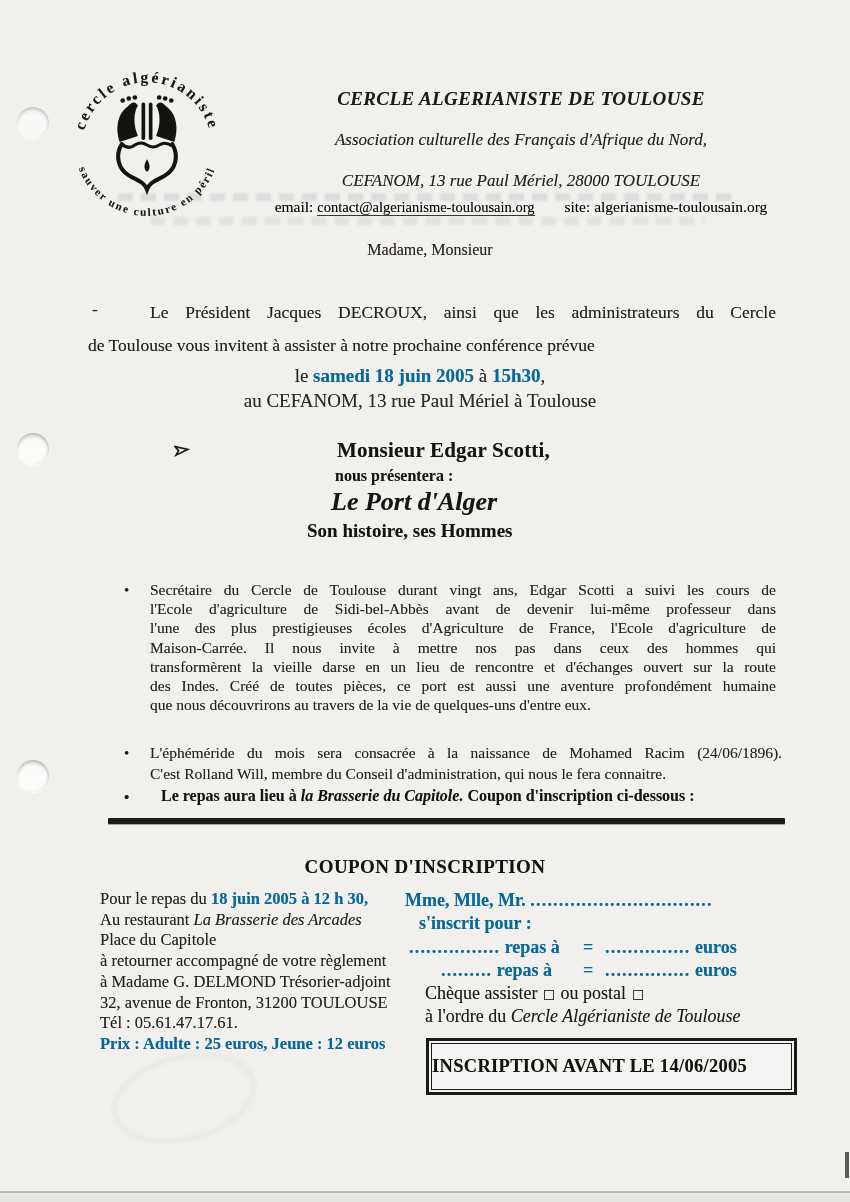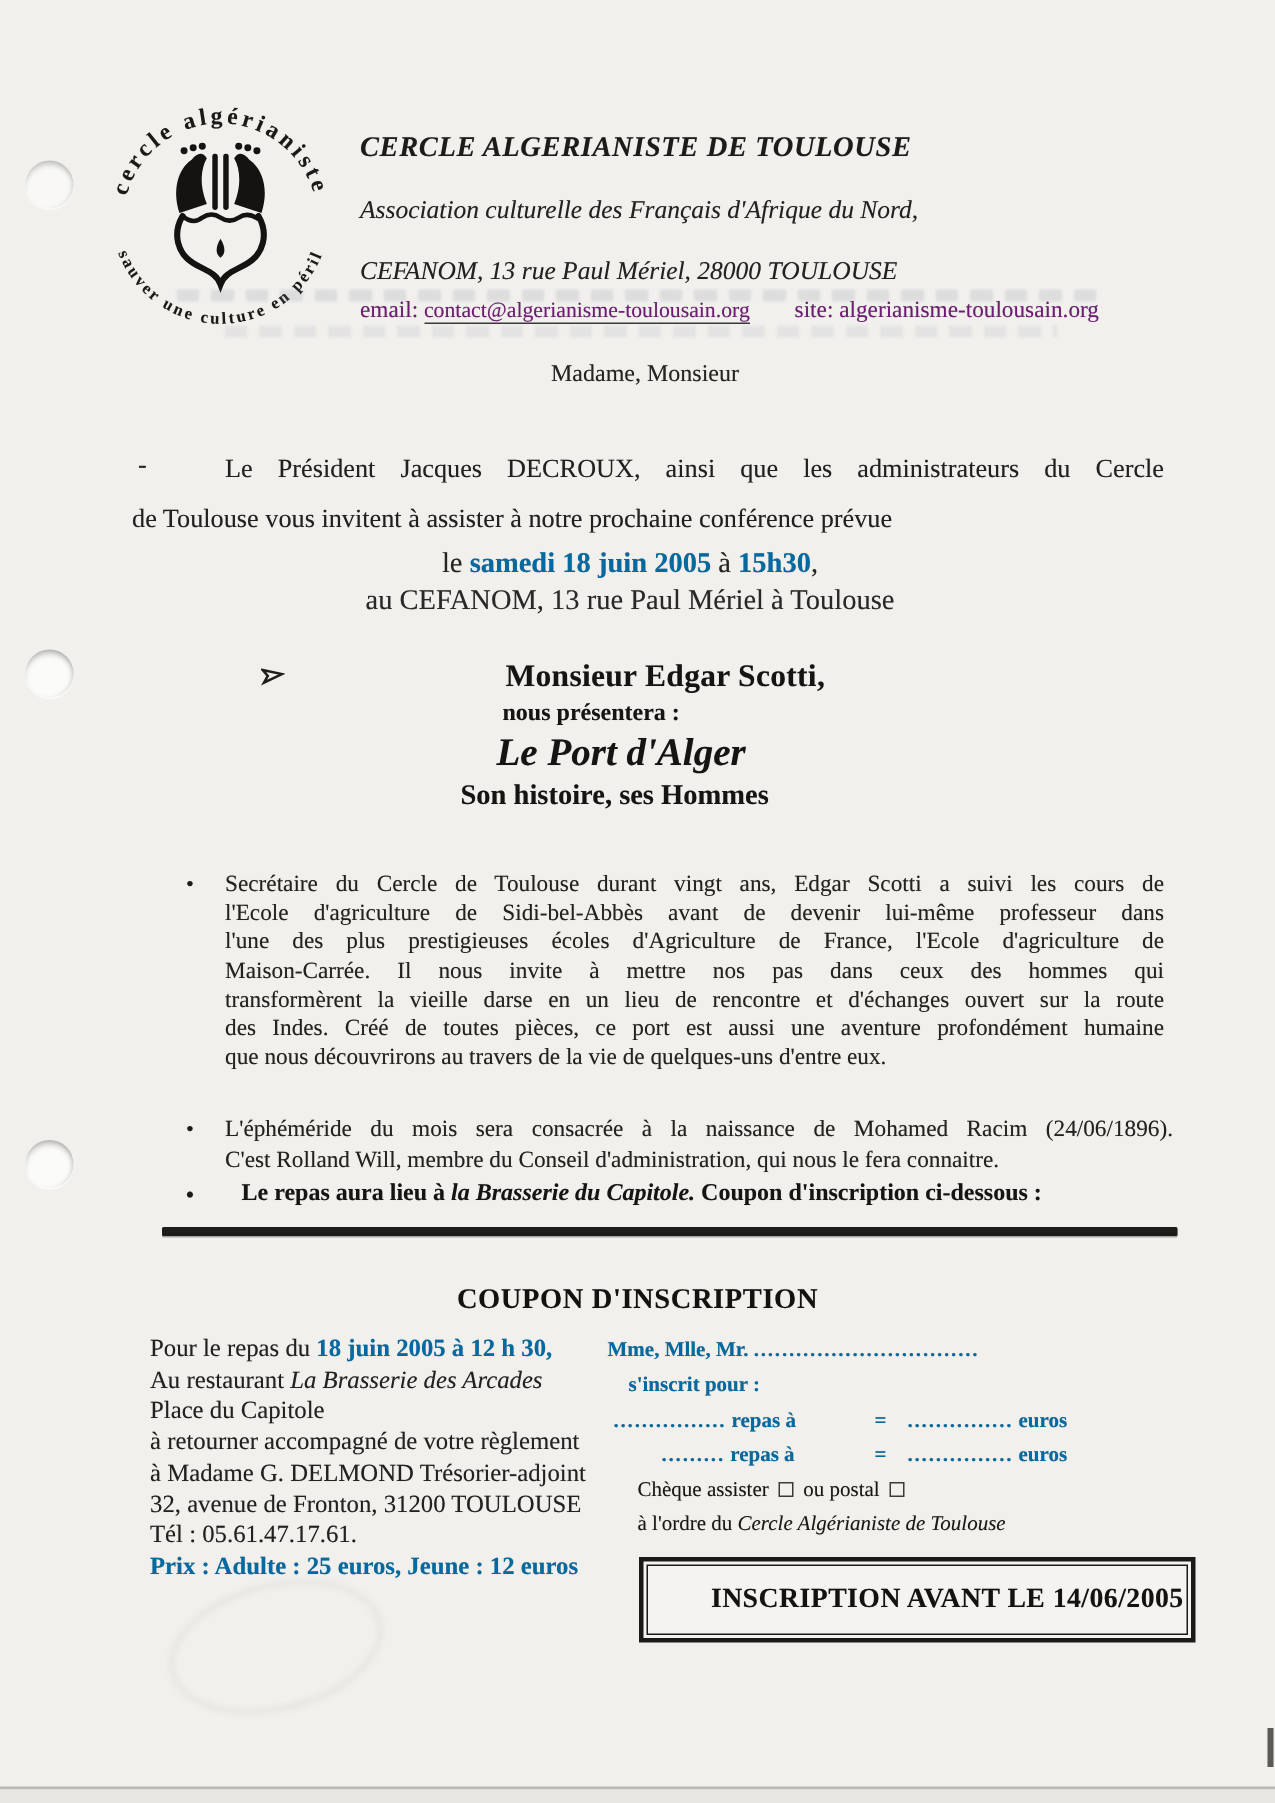--- a/index.html
+++ b/index.html
@@ -11,24 +11,24 @@
     color:#262421;
     text-shadow:0 0 .5px rgba(20,20,20,.35);
   }
   .abs{position:absolute;}
   
   .hole{position:absolute;width:32px;height:32px;border-radius:50%;
     background:#fbfbfa;
     box-shadow:inset 0 4px 4px -2px rgba(110,110,108,.55), inset -2px 0 3px -1px rgba(160,160,158,.35), 0 1px 1px rgba(255,255,255,.8);}
   
   .logo{left:66px;top:58px;width:162px;height:170px;}
-  .hdr{left:240px;top:86px;width:562px;line-height:1.32;}
+  .hdr{left:240px;top:86px;width:562px;text-align:center;line-height:1.32;}
   .org{font-size:19px;font-weight:bold;font-style:italic;letter-spacing:.4px;color:#1d1b19;}
   .sub{font-size:17px;font-style:italic;margin-top:18px;color:#23211f;}
-  .emailline{font-size:15.5px;margin-top:5px;color:#701a75;}
+  .emailline{font-size:15.5px;margin-top:5px;color:#000000;}
   .emailline .addr{border-bottom:1px solid #3a3836;padding-bottom:0px;font-size:14.5px;}
   .emailline .site{margin-left:26px;}
   
   .bleed{height:8px;opacity:.55;filter:blur(1.2px);
     background:repeating-linear-gradient(90deg,rgba(120,126,148,.30) 0 15px,rgba(120,126,148,0) 15px 23px);}
   
   .salut{left:90px;top:241px;width:680px;text-align:center;font-size:16px;}
   .dash{left:92px;top:299px;font-size:17.5px;}
   .intro{left:88px;top:296px;width:688px;font-size:17.5px;line-height:33px;color:#22201e;}
   .intro .l1{text-indent:62px;text-align:justify;text-align-last:justify;}
@@ -47,29 +47,29 @@
   .bullet-marker{position:absolute;font-size:15px;color:#1c1a18;}
   .bl1{left:150px;top:580px;width:626px;font-size:15.5px;line-height:19.2px;color:#24221f;}
   .jl{text-align:justify;text-align-last:justify;}
   .bl2{left:150px;top:743px;width:632px;font-size:15.5px;line-height:20.5px;color:#24221f;}
   .bl3{left:150px;top:787px;width:640px;font-size:16px;font-weight:bold;color:#161412;margin-left:11px;}
   .rule{left:108px;top:818px;width:677px;height:6px;background:#1d1c1b;border-radius:1px;
     box-shadow:0 1px 0 rgba(90,88,85,.5);}
   
   .cphead{left:10px;top:856px;width:830px;text-align:center;font-size:19px;font-weight:bold;letter-spacing:.4px;color:#14120f;}
   .colL{left:100px;top:889px;width:315px;font-size:16.5px;line-height:20.7px;color:#23211f;}
-  .colR{left:405px;top:889px;width:360px;font-size:14px;line-height:23.3px;color:#1a1815;}
+  .colR{left:405px;top:889px;width:360px;font-size:18px;line-height:23.3px;color:#1a1815;}
   .colR .row{position:relative;height:23.3px;}
   .dots{letter-spacing:1.2px;}
   .chk{display:inline-block;width:8px;height:8px;border:1.4px solid #3c3a37;margin:0 6px 0 7px;vertical-align:-1px;background:transparent;}
   
   .dbox{left:426px;top:1038px;width:371px;height:57px;border:3px solid #1b1a18;box-sizing:border-box;
     background:rgba(250,250,248,.35);}
   .dbox .inner{position:absolute;left:2px;right:2px;top:2px;bottom:2px;border:1.5px solid #1b1a18;
-    display:flex;align-items:center;justify-content:center;padding-left:40px;}
+    display:flex;align-items:center;}
   .dbox .txt{font-size:18.5px;font-weight:bold;letter-spacing:.3px;color:#14120f;}
   
   .stamp{left:112px;top:1056px;width:140px;height:80px;border:2px solid rgba(150,140,125,.20);
     border-radius:50%;filter:blur(2px);transform:rotate(-14deg);}
   .bottomedge{left:0;top:1191px;width:850px;height:2px;background:#bab9b6;}
   .bottomarea{left:0;top:1193px;width:850px;height:9px;background:#e7e6e3;}
   .rtick{left:845px;top:1152px;width:4px;height:26px;background:#413f3c;opacity:.85;}
 </style>
 </head>
 <body>

